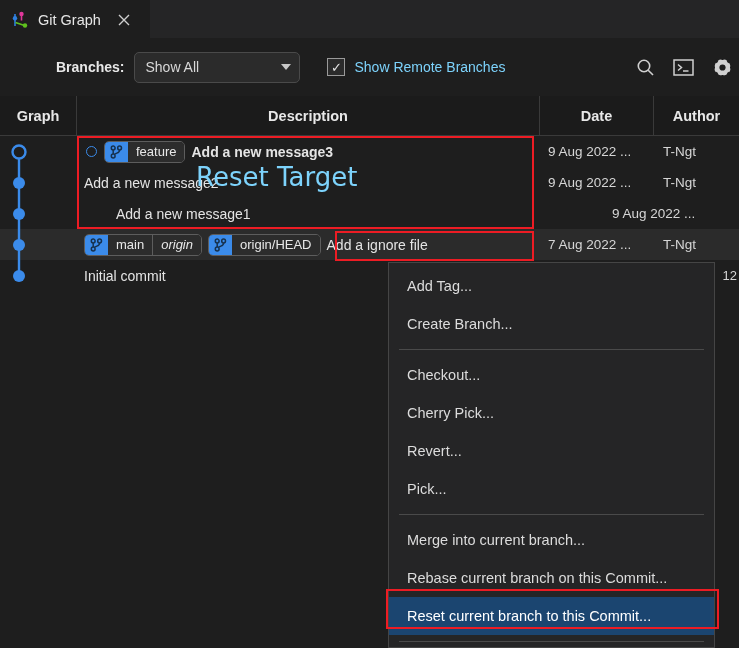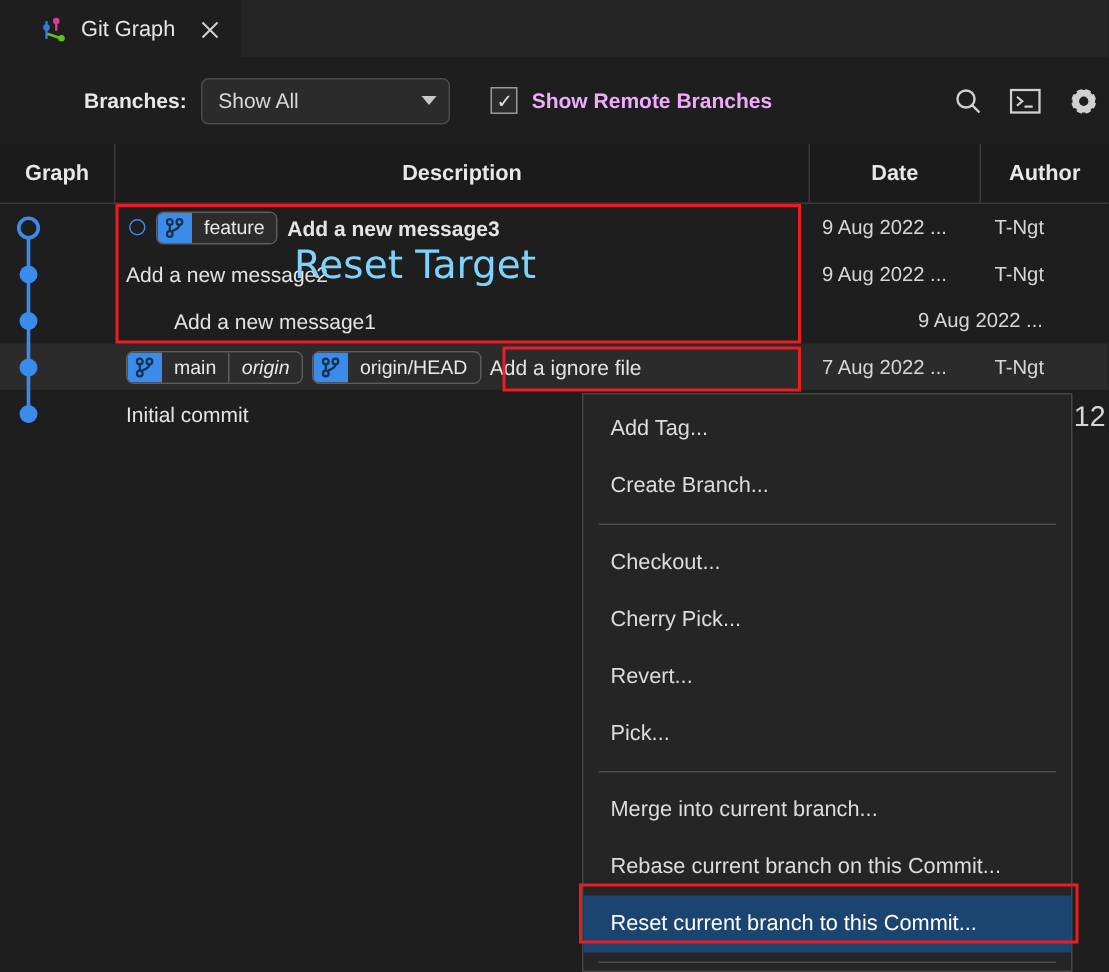--- a/index.html
+++ b/index.html
@@ -13,21 +13,21 @@
   #root { position: relative; width: 739px; height: 648px; }
 
   
   .tabbar {
     position: absolute; left: 0; top: 0; width: 739px; height: 38px;
     background: #252526;
     display: flex; align-items: stretch;
   }
   .tab {
     display: flex; align-items: center; gap: 8px;
-    padding: 0 12px 0 26px;
+    padding: 0 12px 0 10px;
     background: #1e1e1e;
     border-top: 1px solid #1e1e1e;
     min-width: 150px;
   }
   .tab-icon { width: 20px; height: 20px; flex: none; }
   .tab-title { font-size: 14.5px; color: #e6e6e6; white-space: nowrap; }
   .tab-close {
     margin-left: 6px; width: 18px; height: 18px;
     display: flex; align-items: center; justify-content: center;
     color: #cfcfcf;
@@ -65,21 +65,21 @@
     margin-left: 27px;
   }
   .checkbox {
     width: 18px; height: 18px;
     border: 1px solid #9a9a9a;
     background: #2b2b2b;
     display: flex; align-items: center; justify-content: center;
     color: #e6e6e6;
     font-size: 13px; line-height: 1;
   }
-  .cb-label { font-size: 14px; font-weight: bold; color: #f0abfc; white-space: nowrap; }
+  .cb-label { font-size: 14px; font-weight: normal; color: #7dd3fc; white-space: nowrap; }
   .tb-icons {
     margin-left: auto; display: flex; align-items: center; gap: 18px;
     padding-right: 6px;
   }
   .tb-icons > span { display: flex; align-items: center; justify-content: center; color: #d0d0d0; }
 
   
   .thead {
     position: absolute; left: 0; top: 96px; width: 739px; height: 40px;
     background: #1b1b1b;
@@ -169,21 +169,21 @@
   }
   .mi {
     height: 38px; display: flex; align-items: center;
     padding-left: 18px;
     font-size: 14.5px; color: #dcdcdc; white-space: nowrap;
   }
   .mi.active { background: #1b4570; color: #ffffff; }
   .msep { height: 1px; background: #4a4a4a; margin: 6px 10px; }
   .right-edge-text {
     position: absolute; right: 2px; top: 268px;
-    font-size: 19px; color: #d6d6d6;
+    font-size: 13px; color: #d6d6d6;
   }
 </style>
 </head>
 <body>
 
 <div id="root">
 
   <div class="tabbar">
     <div class="tab">
       <span class="tab-icon">

